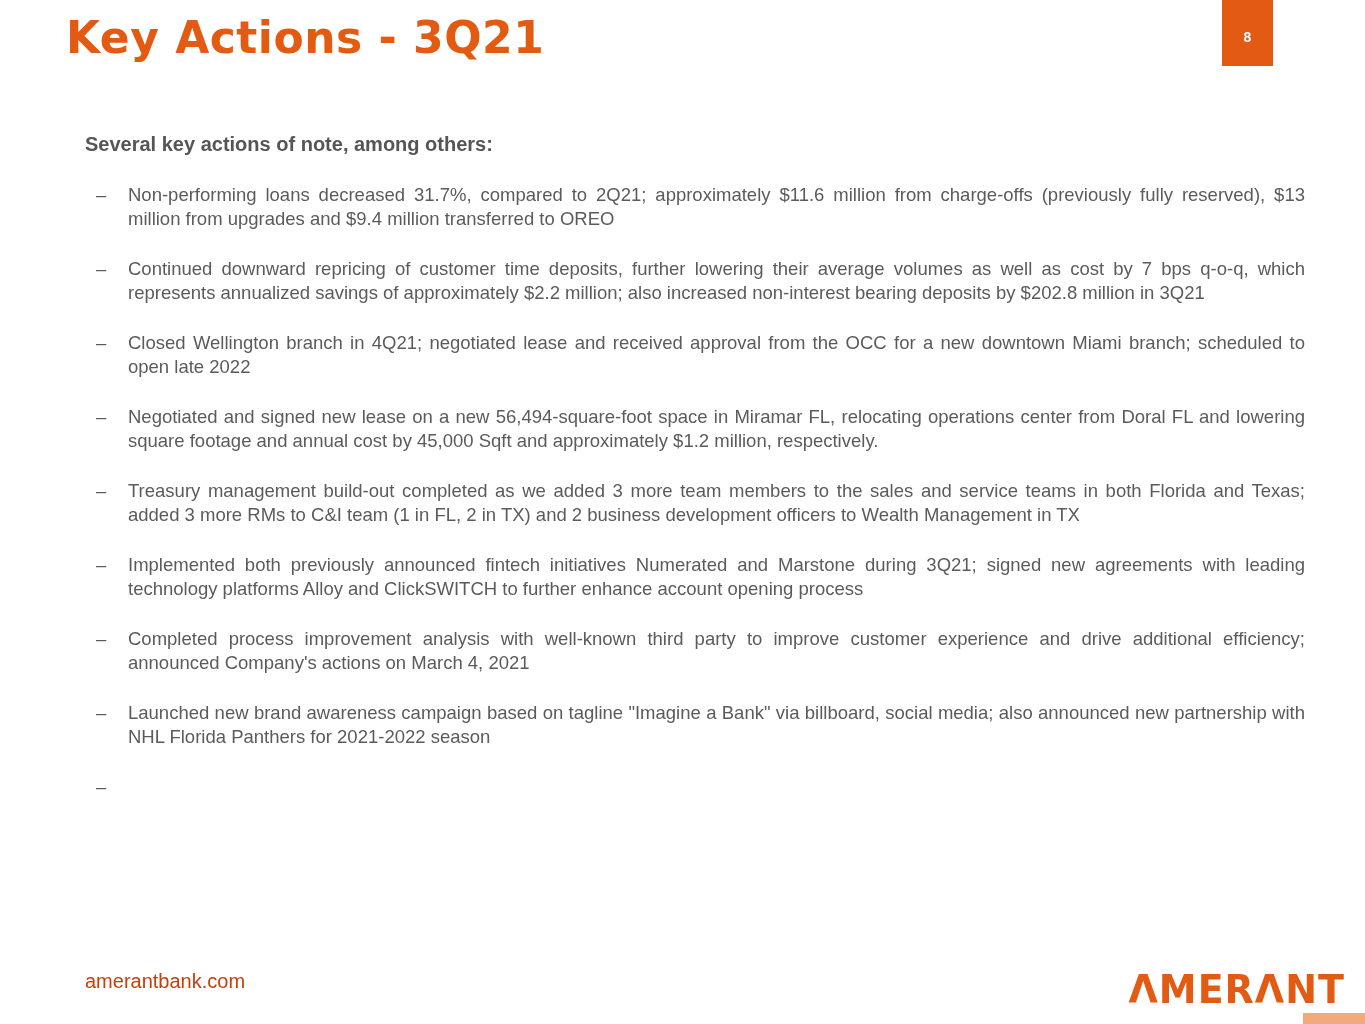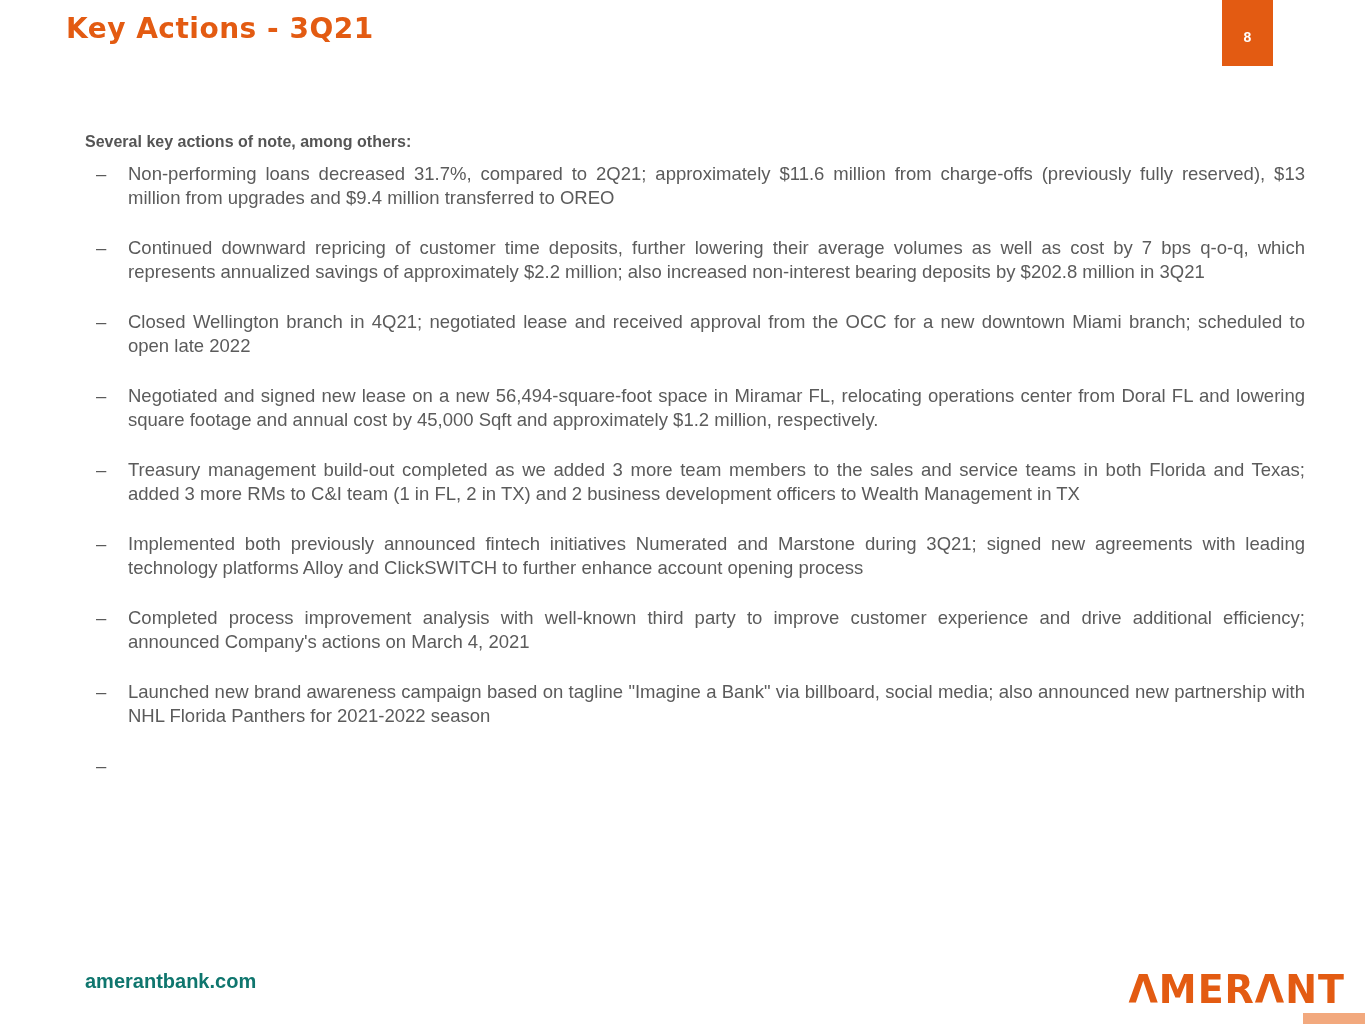--- a/index.html
+++ b/index.html
@@ -8,21 +8,21 @@
     position: relative;
     background: #ffffff;
     font-family: "Liberation Sans", sans-serif;
     overflow: hidden;
   }
   .slide-title {
     position: absolute;
     left: 66px;
     top: 12px;
     font-family: "DejaVu Sans", sans-serif;
-    font-size: 28px;
+    font-size: 44px;
     font-weight: bold;
     color: #E35B12;
     letter-spacing: 0.5px;
   }
   .page-badge {
     position: absolute;
     left: 1222px;
     top: 0;
     width: 51px;
     height: 66px;
@@ -37,24 +37,24 @@
     font-weight: bold;
     margin-top: 8px;
   }
   .content {
     position: absolute;
     left: 85px;
     top: 133px;
     width: 1220px;
   }
   .subtitle {
-    font-size: 16px;
+    font-size: 20px;
     font-weight: bold;
     color: #555555;
-    margin-bottom: 11px;
+    margin-bottom: 27px;
   }
   ul.bullets { list-style: none; }
   ul.bullets li {
     position: relative;
     padding-left: 43px;
     margin-bottom: 27px;
     font-size: 18.5px;
     line-height: 23.5px;
     color: #5B5B5B;
     text-align: justify;
@@ -62,22 +62,22 @@
   ul.bullets li .dash {
     position: absolute;
     left: 11px;
     top: 0;
   }
   .footer-site {
     position: absolute;
     left: 85px;
     top: 970px;
     font-size: 20px;
-    font-weight: bold;
-    color: #0f766e;
+    font-weight: normal;
+    color: #c2410c;
     text-decoration: none;
     cursor: pointer;
   }
   .logo {
     position: absolute;
     right: 20px;
     top: 966px;
     font-family: "DejaVu Sans", sans-serif;
     font-size: 38px;
     font-weight: bold;

